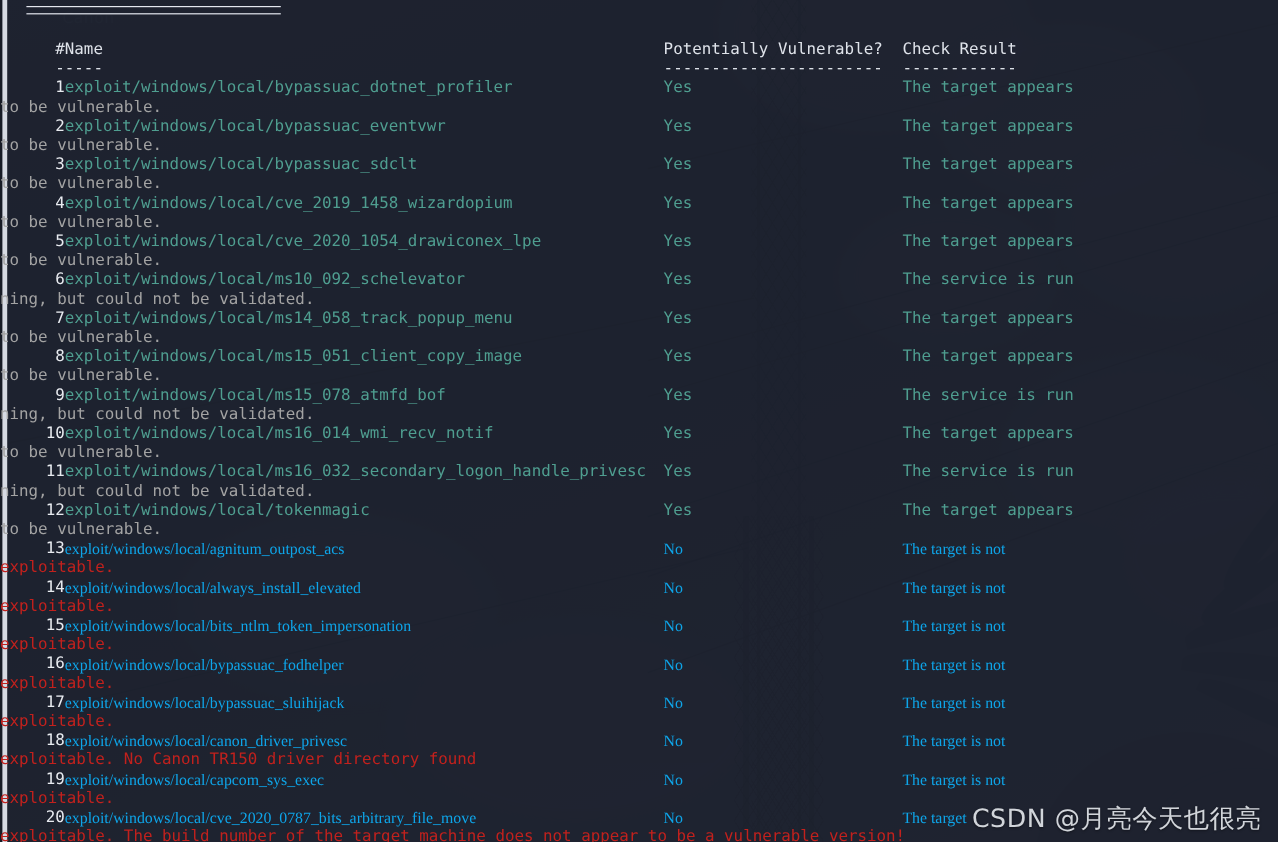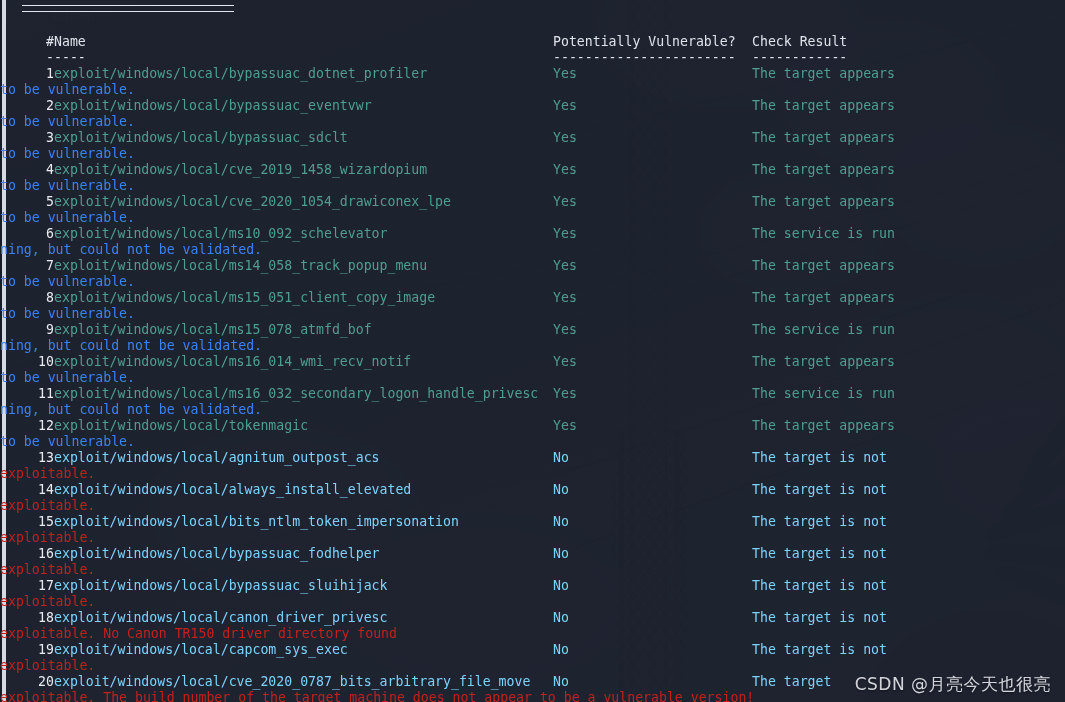--- a/index.html
+++ b/index.html
@@ -110,34 +110,34 @@
 
   
   .col-num  { position: absolute; left: 0px;   width: 40px; text-align: right; }
   .col-name { position: absolute; left: 40px; }
   .col-vuln { position: absolute; left: 539px; }
   .col-res  { position: absolute; left: 738px; }
 
   .c-head { color: #dfe3ea; }
   .c-num  { color: #e8ebf0; }
   .c-teal { color: #4f9e90; }
-  .c-red  { color: #7dd3fc; }
-  .c-wrap-teal { color: #3b82f6; }
+  .c-red  { color: #0ea5e9; font-family: Liberation Serif, serif; }
+  .c-wrap-teal { color: #a3a3a3; }
   .c-wrap-red  { color: #c2211d; }
 
   
   .sep-dash { color: #e3e7ee; }
 
   
   #watermark {
     position: absolute;
     right: 14px;
     bottom: 6px;
     font-family: "DejaVu Sans", "Liberation Sans", sans-serif;
-    font-size: 17px;
+    font-size: 21px;
     color: rgba(236,239,244,.88);
     text-shadow: 0 1px 2px rgba(0,0,0,.45);
     letter-spacing: .5px;
     pointer-events: none;
     white-space: nowrap;
   }
 </style>
 </head>
 <body>
 

